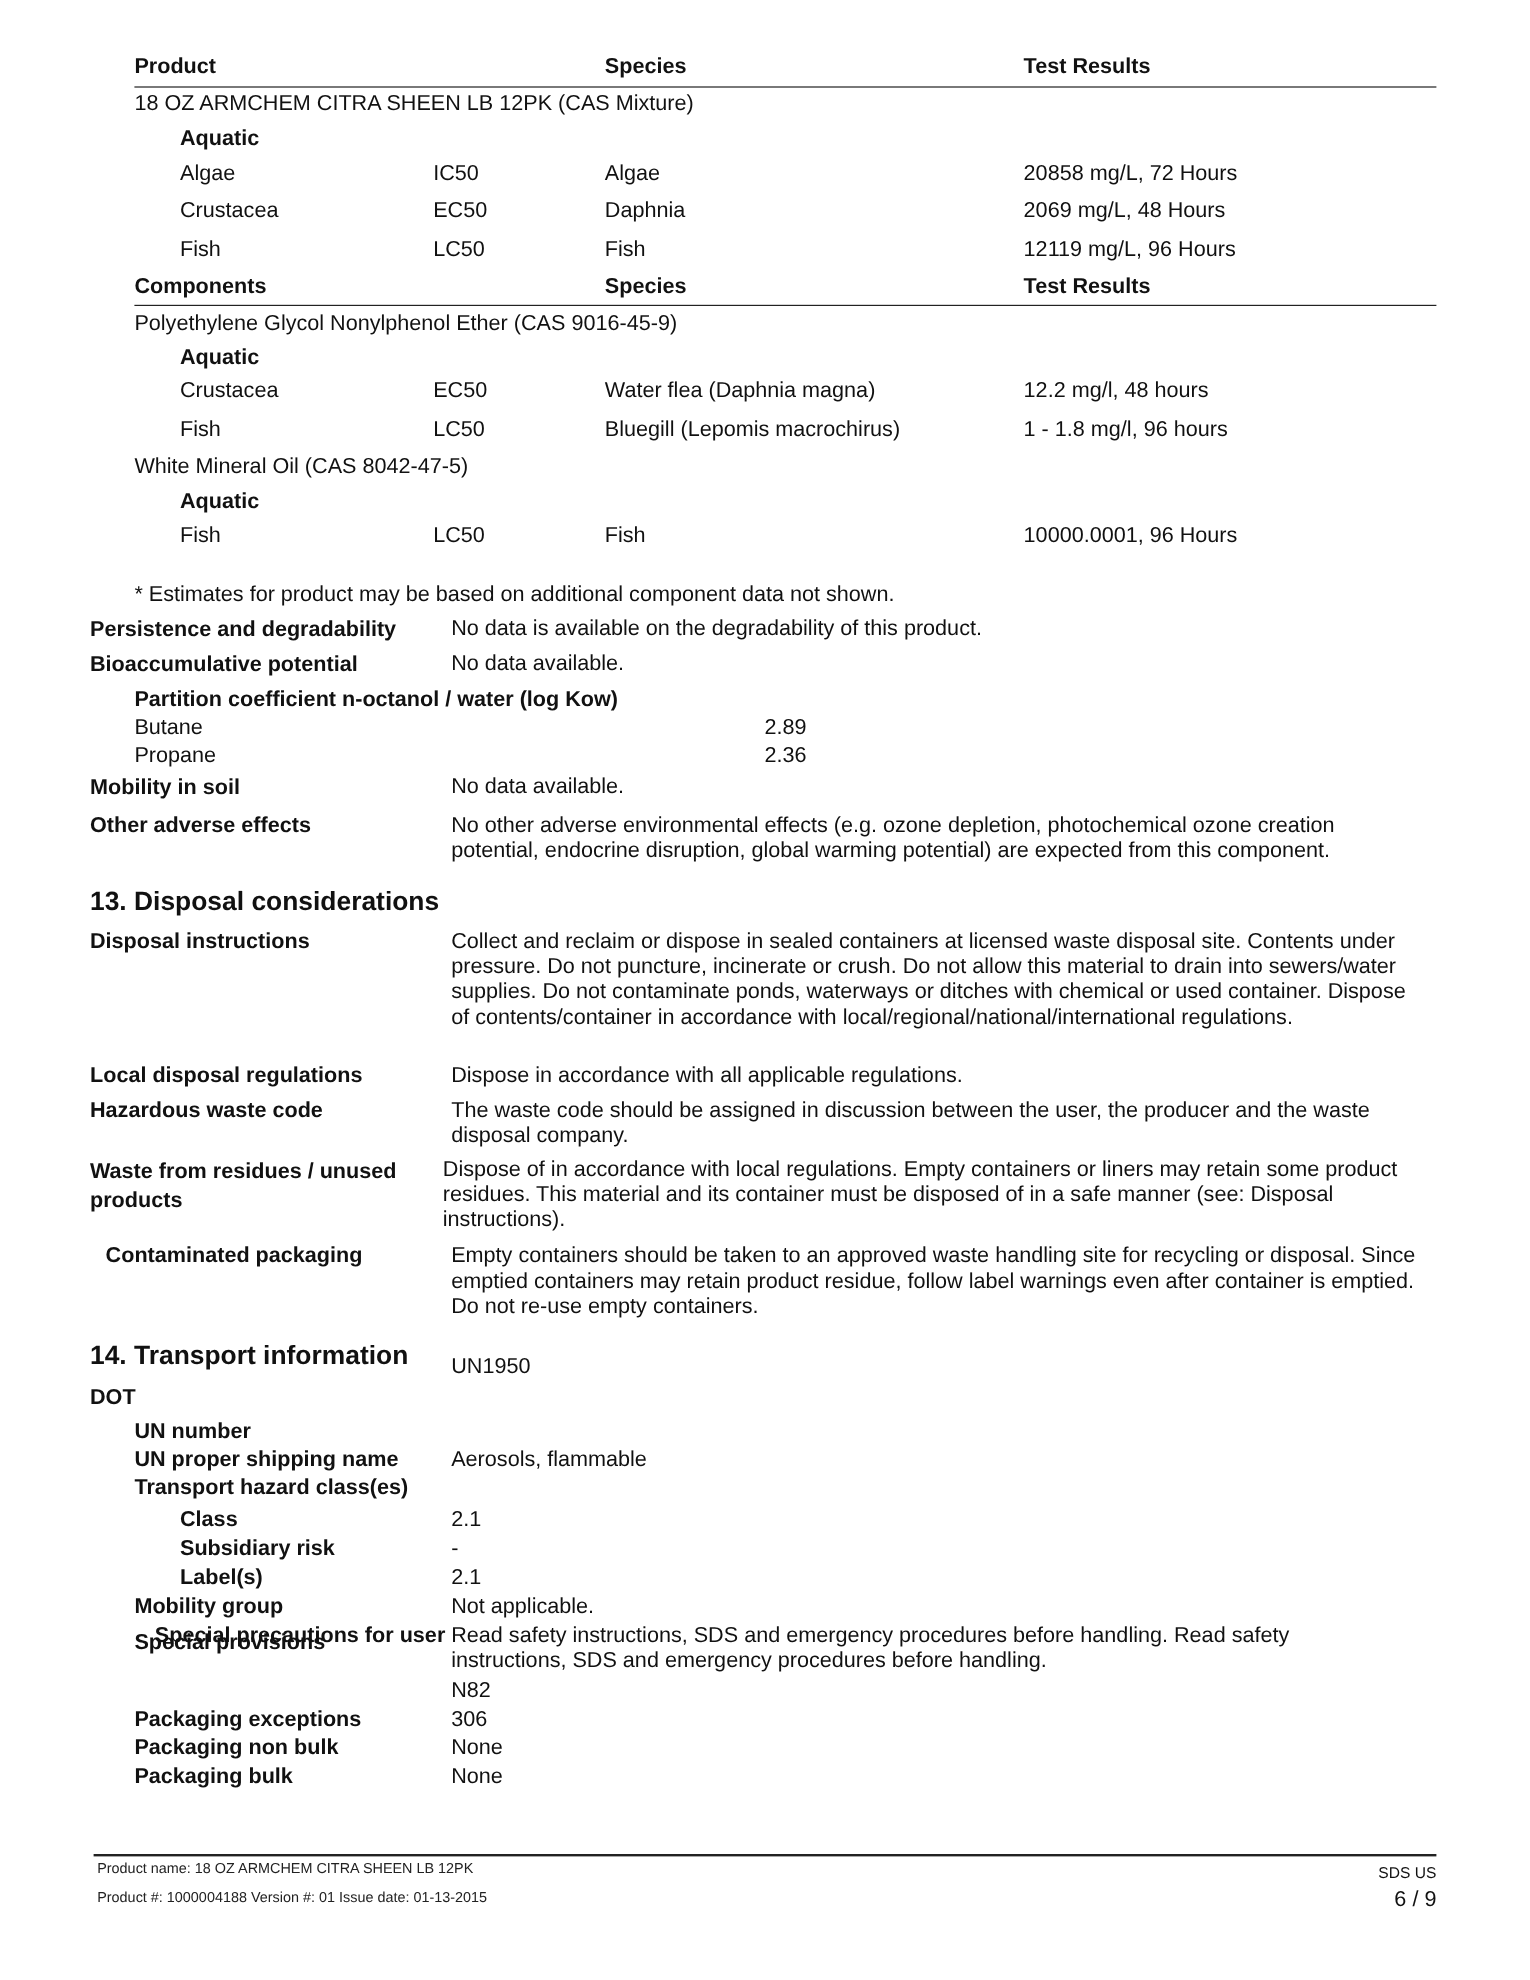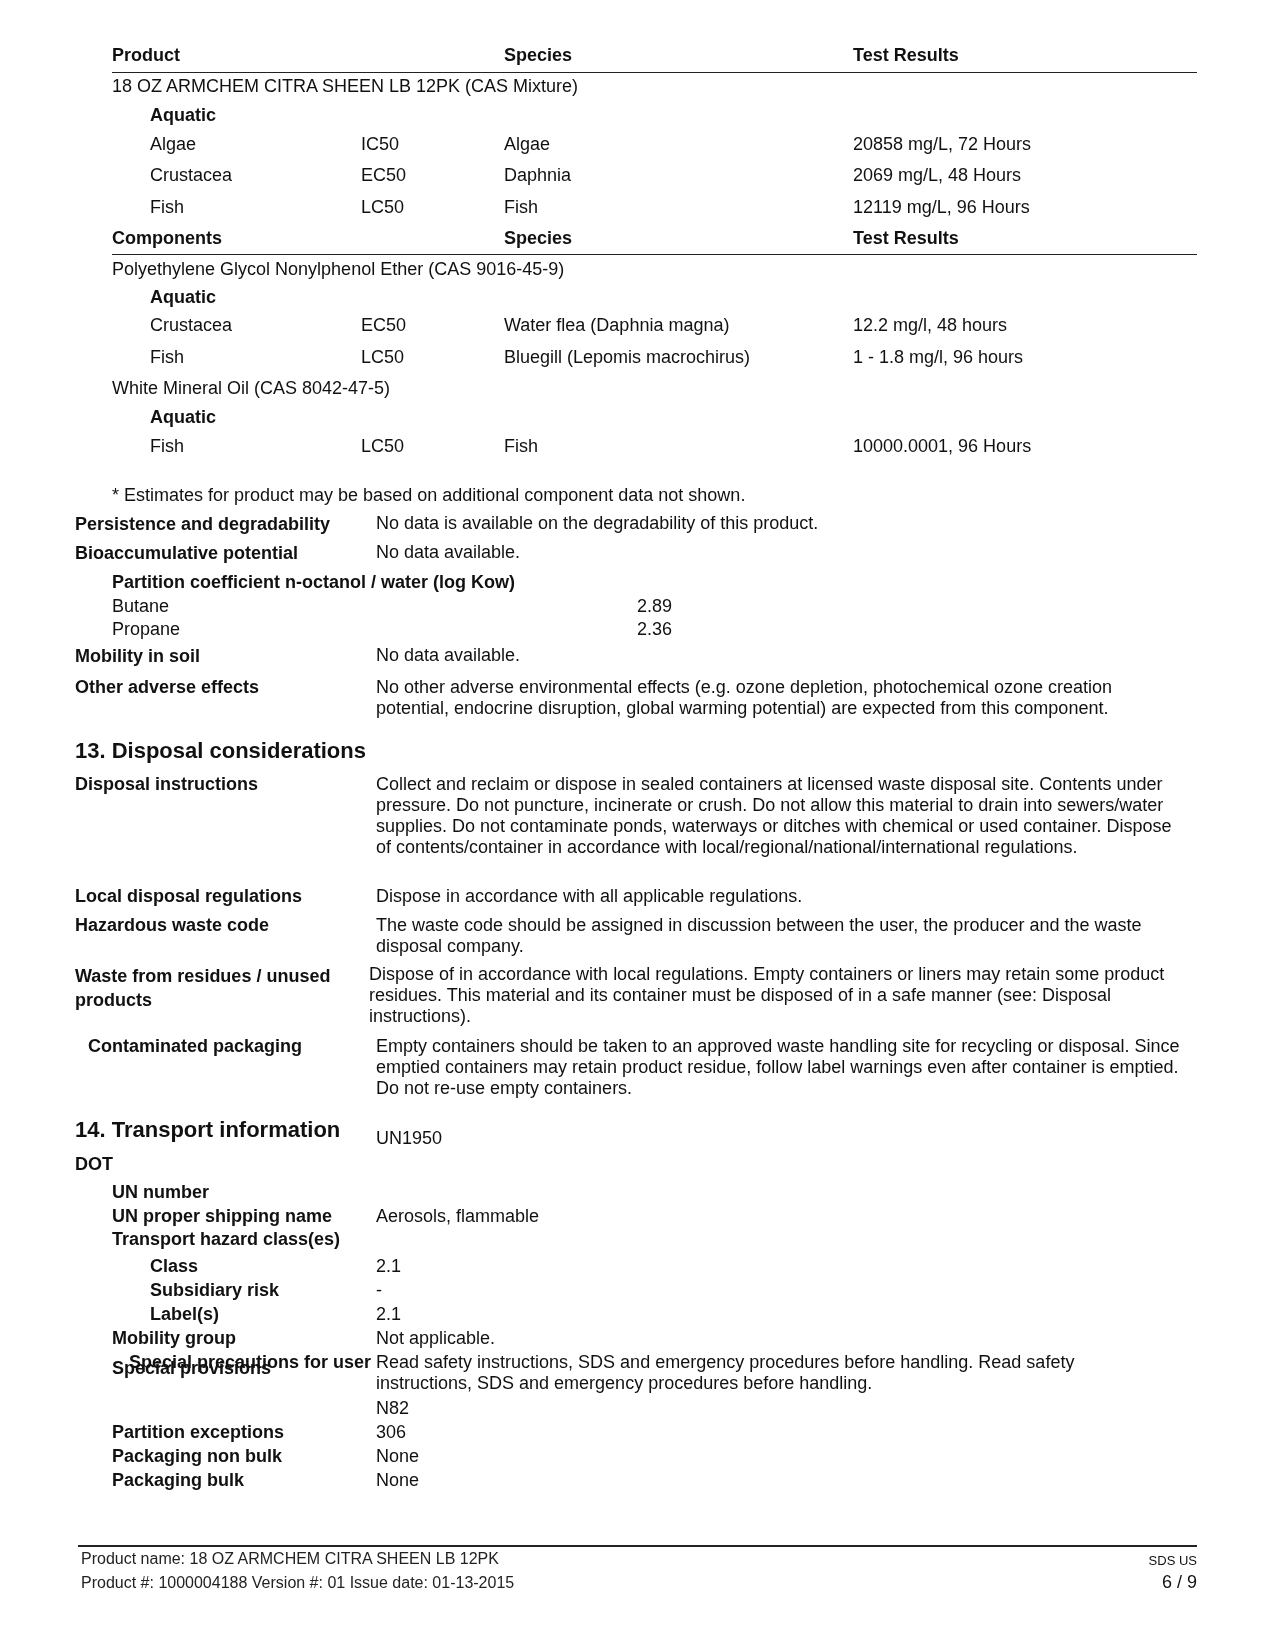--- a/index.html
+++ b/index.html
@@ -3,21 +3,21 @@
 <meta charset="utf-8">
 <style>
   html, body { margin: 0; padding: 0; background: #ffffff; }
   body { width: 1275px; height: 1650px; position: relative; overflow: hidden;
          font-family: "Liberation Sans", sans-serif; color: #111; font-size: 18px; }
   .abs { position: absolute; white-space: nowrap; }
   .b { font-weight: bold; }
   .hr { position: absolute; height: 0; border-top: 1.5px solid #222; }
   .wrap { white-space: normal; line-height: 21px; }
   .h2 { font-size: 22px; font-weight: bold; }
-  .foot { font-size: 16px; color: #222; }
+  .foot { font-size: 12px; color: #222; }
   .small { font-size: 13px; }
 </style>
 </head>
 <body>
 
 <div class="abs b" style="left:112px;top:45px;">Product</div>
 <div class="abs b" style="left:504px;top:45px;">Species</div>
 <div class="abs b" style="left:853px;top:45px;">Test Results</div>
 <div class="hr" style="left:112px;width:1085px;top:72px;"></div>
 <div class="abs" style="left:112px;top:76px;">18 OZ ARMCHEM CITRA SHEEN LB 12PK (CAS Mixture)</div>
@@ -135,21 +135,21 @@
 </div>
 <div>
   <div class="abs b" style="left:129px;top:1352px;">Special precautions for user</div>
   <div class="abs wrap" style="left:376px;top:1352px;width:760px;">Read safety instructions, SDS and emergency procedures before handling. Read safety instructions, SDS and emergency procedures before handling.</div>
 </div>
 <div>
   <div class="abs b" style="left:112px;top:1358px;text-align:center;">Special provisions</div>
   <div class="abs" style="left:376px;top:1398px;">N82</div>
 </div>
 <div>
-  <div class="abs b" style="left:112px;top:1422px;">Partition exceptions</div>
+  <div class="abs b" style="left:112px;top:1422px;">Packaging exceptions</div>
   <div class="abs" style="left:376px;top:1422px;">306</div>
 </div>
 <div>
   <div class="abs b" style="left:112px;top:1446px;">Packaging non bulk</div>
   <div class="abs" style="left:376px;top:1446px;">None</div>
 </div>
 <div>
   <div class="abs b" style="left:112px;top:1470px;">Packaging bulk</div>
   <div class="abs" style="left:376px;top:1470px;">None</div>
 </div>

